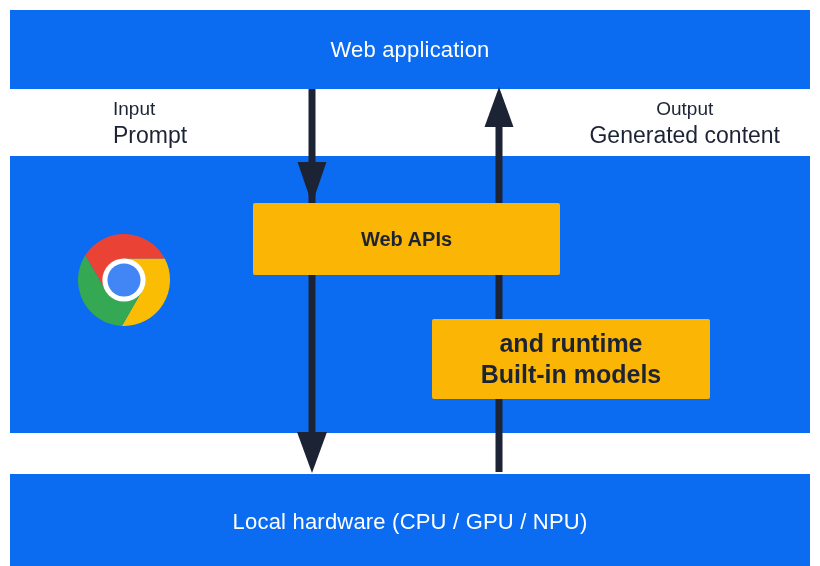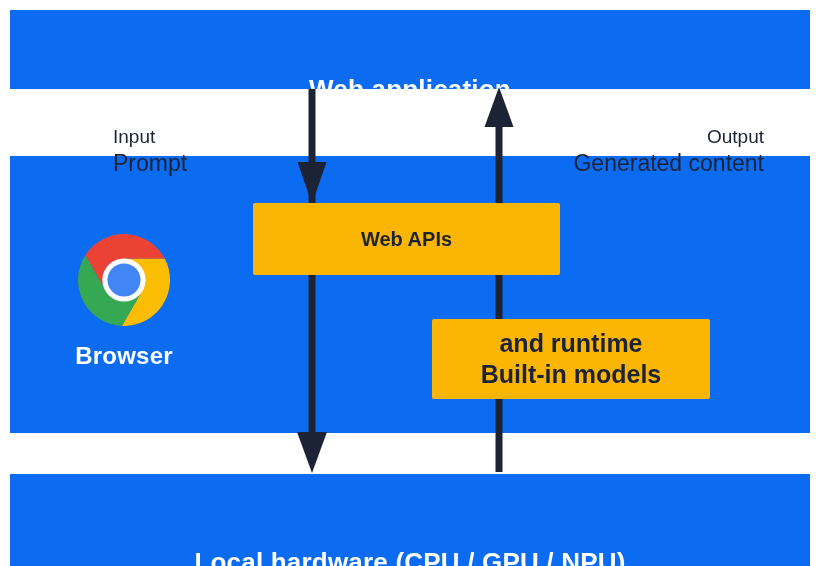--- a/index.html
+++ b/index.html
@@ -10,27 +10,27 @@
   .canvas{
     position:relative; width:820px; height:566px; background:#fff; overflow:hidden;
     font-family:"Liberation Sans", sans-serif; -webkit-font-smoothing:antialiased;
   }
   .band{position:absolute; left:10px; width:800px; background:var(--blue,#0b6cf2); z-index:0;}
   .band-top{top:10px; height:79px;}
   .band-middle{top:156px; height:277px;}
   .band-bottom{top:474px; height:96px;}
   .band-title{
     display:flex; align-items:center; justify-content:center; height:100%;
-    color:var(--white,#fff); font-weight:bold; font-size:26px; letter-spacing:.2px;margin-top:40px;
+    color:var(--white,#fff); font-weight:normal; font-size:22px; letter-spacing:.2px;
   }
-  .io-label{position:absolute; top:96px; z-index:2; color:var(--navy,#1c2334);margin-top:28px;}
+  .io-label{position:absolute; top:96px; z-index:2; color:var(--navy,#1c2334);}
   .io-label .caption{font-size:19px; line-height:25px; font-weight:400;}
   .io-label .value{font-size:23px; line-height:29px; font-weight:normal;}
   .io-input{left:113px; text-align:left;}
-  .io-output{right:56px; text-align:right;}
+  .io-output{right:40px; text-align:center;}
   .arrow-layer{position:absolute; left:0; top:0; width:820px; height:566px; z-index:1; pointer-events:none;}
   .flow-box{
     position:absolute; z-index:2; background:var(--yellow,#fbb605); color:var(--navy,#1c2334);
     display:flex; flex-direction:column; align-items:center; justify-content:center;
     font-weight:bold; border-radius:2px; text-align:center;
   }
   .box-web-apis{left:253px; top:203px; width:307px; height:72px; font-size:20px;}
   .box-builtin{left:432px; top:319px; width:278px; height:80px; font-size:25px; line-height:31px;}
   .chrome-logo{position:absolute; left:78px; top:234px; width:92px; height:92px; z-index:2;}
   .browser-label{
@@ -76,21 +76,20 @@
     </g>
   </svg>
 
   <svg class="chrome-logo" viewBox="0 0 100 100" aria-hidden="true">
     <path style="fill:var(--chrome-red,#ea4335)" d="M7.9 23.05 A50 50 0 0 1 94.4 27 L50 27 L50 50 L30.1 61.5 Z"></path>
     <path style="fill:var(--chrome-yellow,#fbbc04)" d="M94.4 27 A50 50 0 0 1 47.7 99.95 L69.9 61.5 L50 50 L50 27 Z"></path>
     <path style="fill:var(--chrome-green,#34a853)" d="M47.7 99.95 A50 50 0 0 1 7.9 23.05 L30.1 61.5 L50 50 L69.9 61.5 Z"></path>
     <circle cx="50" cy="50" r="23.5" style="fill:var(--white,#ffffff)"></circle>
     <circle cx="50" cy="50" r="18" style="fill:var(--chrome-blue,#4285f4)"></circle>
   </svg>
-  <div class="browser-label">Browser</div>
 
   <div class="flow-box box-web-apis">
     <span>Web APIs</span>
   </div>
   <div class="flow-box box-builtin">
     <span>and runtime</span>
     <span>Built-in models</span>
   </div>
 
 </div>

